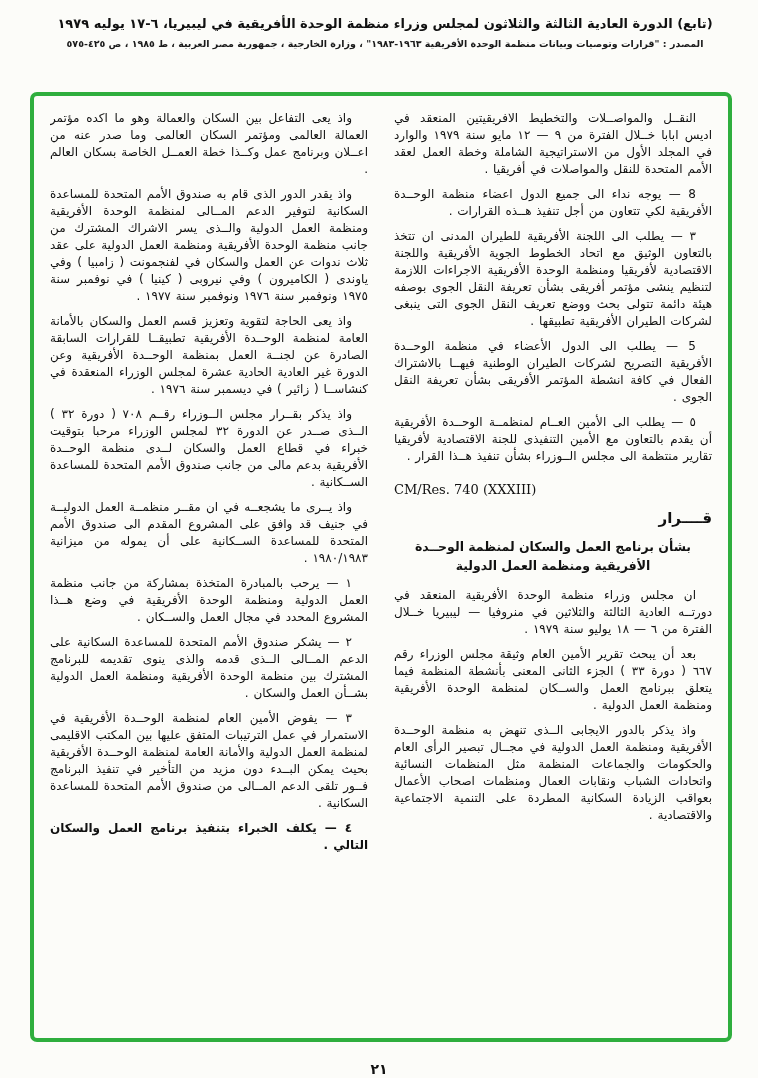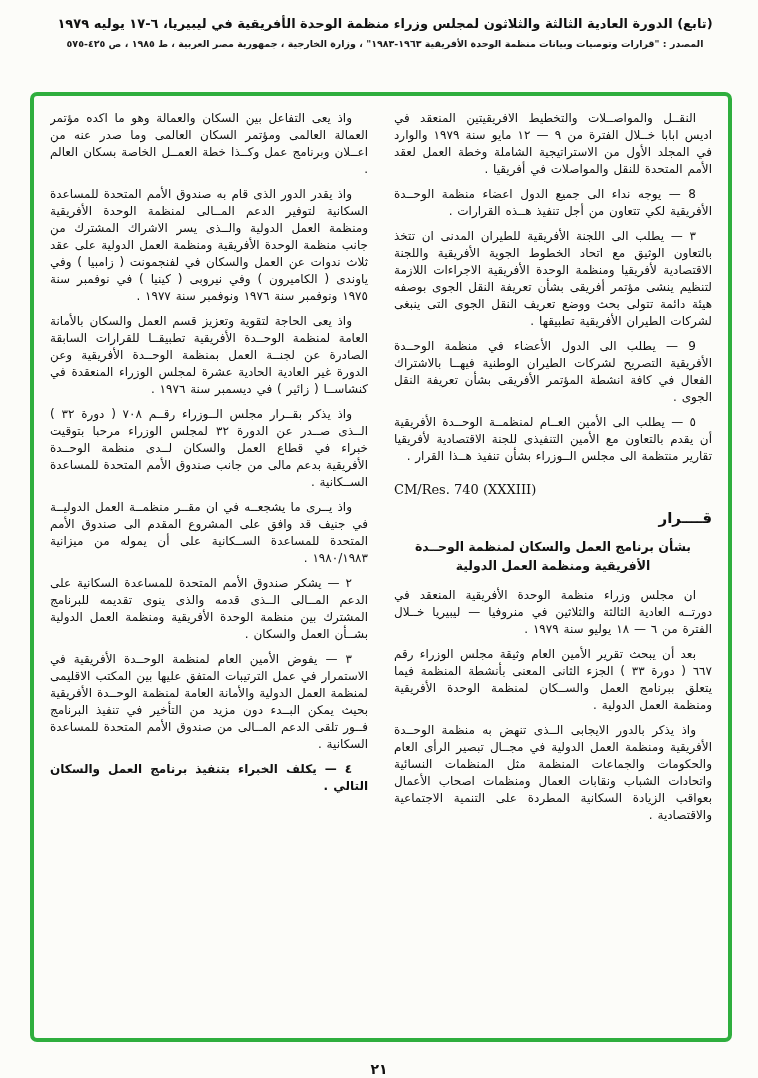--- a/index.html
+++ b/index.html
@@ -101,38 +101,39 @@
     <div class="header-source">المصدر : "قرارات وتوصيات وبيانات منظمة الوحدة الأفريقية ١٩٦٣-١٩٨٣" ، وزارة الخارجية ، جمهورية مصر العربية ، ط ١٩٨٥ ، ص ٤٢٥-٥٧٥</div>
   </header>
 
   <div class="green-box">
     <div class="columns">
 
       <section class="col">
         <p>النقــل والمواصــلات والتخطيط الافريقيتين المنعقد في اديس ابابا خــلال الفترة من ٩ — ١٢ مايو سنة ١٩٧٩ والوارد في المجلد الأول من الاستراتيجية الشاملة وخطة العمل لعقد الأمم المتحدة للنقل والمواصلات في أفريقيا .</p>
         <p>8 — يوجه نداء الى جميع الدول اعضاء منظمة الوحــدة الأفريقية لكي تتعاون من أجل تنفيذ هــذه القرارات .</p>
         <p>٣ — يطلب الى اللجنة الأفريقية للطيران المدنى ان تتخذ بالتعاون الوثيق مع اتحاد الخطوط الجوية الأفريقية واللجنة الاقتصادية لأفريقيا ومنظمة الوحدة الأفريقية الاجراءات اللازمة لتنظيم ينشى مؤتمر أفريقى بشأن تعريفة النقل الجوى بوصفه هيئة دائمة تتولى بحث ووضع تعريف النقل الجوى التى ينبغى لشركات الطيران الأفريقية تطبيقها .</p>
-        <p>9 — يطلب الى الدول الأعضاء في منظمة الوحــدة الأفريقية التصريح لشركات الطيران الوطنية فيهــا بالاشتراك الفعال في كافة انشطة المؤتمر الأفريقى بشأن تعريفة النقل الجوى .</p>
+        <p>5 — يطلب الى الدول الأعضاء في منظمة الوحــدة الأفريقية التصريح لشركات الطيران الوطنية فيهــا بالاشتراك الفعال في كافة انشطة المؤتمر الأفريقى بشأن تعريفة النقل الجوى .</p>
         <p>٥ — يطلب الى الأمين العــام لمنظمــة الوحــدة الأفريقية أن يقدم بالتعاون مع الأمين التنفيذى للجنة الاقتصادية لأفريقيا تقارير منتظمة الى مجلس الــوزراء بشأن تنفيذ هــذا القرار .</p>
 
         <div class="res-ref">CM/Res. 740 (XXXIII)</div>
         <div class="res-title">قــــرار</div>
         <div class="res-subject">بشأن برنامج العمل والسكان لمنظمة الوحــدة الأفريقية ومنظمة العمل الدولية</div>
 
         <p>ان مجلس وزراء منظمة الوحدة الأفريقية المنعقد في دورتــه العادية الثالثة والثلاثين في منروفيا — ليبيريا خــلال الفترة من ٦ — ١٨ يوليو سنة ١٩٧٩ .</p>
         <p>بعد أن يبحث تقرير الأمين العام وثيقة مجلس الوزراء رقم ٦٦٧ ( دورة ٣٣ ) الجزء الثانى المعنى بأنشطة المنظمة فيما يتعلق ببرنامج العمل والســكان لمنظمة الوحدة الأفريقية ومنظمة العمل الدولية .</p>
         <p>واذ يذكر بالدور الايجابى الــذى تنهض به منظمة الوحــدة الأفريقية ومنظمة العمل الدولية في مجــال تبصير الرأى العام والحكومات والجماعات المنظمة مثل المنظمات النسائية واتحادات الشباب ونقابات العمال ومنظمات اصحاب الأعمال بعواقب الزيادة السكانية المطردة على التنمية الاجتماعية والاقتصادية .</p>
       </section>
 
       <section class="col">
         <p>واذ يعى التفاعل بين السكان والعمالة وهو ما اكده مؤتمر العمالة العالمى ومؤتمر السكان العالمى وما صدر عنه من اعــلان وبرنامج عمل وكــذا خطة العمــل الخاصة بسكان العالم .</p>
         <p>واذ يقدر الدور الذى قام به صندوق الأمم المتحدة للمساعدة السكانية لتوفير الدعم المــالى لمنظمة الوحدة الأفريقية ومنظمة العمل الدولية والــذى يسر الاشراك المشترك من جانب منظمة الوحدة الأفريقية ومنظمة العمل الدولية على عقد ثلاث ندوات عن العمل والسكان في لفنجمونت ( زامبيا ) وفي ياوندى ( الكاميرون ) وفي نيروبى ( كينيا ) في نوفمبر سنة ١٩٧٥ ونوفمبر سنة ١٩٧٦ ونوفمبر سنة ١٩٧٧ .</p>
         <p>واذ يعى الحاجة لتقوية وتعزيز قسم العمل والسكان بالأمانة العامة لمنظمة الوحــدة الأفريقية تطبيقــا للقرارات السابقة الصادرة عن لجنــة العمل بمنظمة الوحــدة الأفريقية وعن الدورة غير العادية الحادية عشرة لمجلس الوزراء المنعقدة في كنشاســا ( زائير ) في ديسمبر سنة ١٩٧٦ .</p>
         <p>واذ يذكر بقــرار مجلس الــوزراء رقــم ٧٠٨ ( دورة ٣٢ ) الــذى صــدر عن الدورة ٣٢ لمجلس الوزراء مرحبا بتوقيت خبراء في قطاع العمل والسكان لــدى منظمة الوحــدة الأفريقية بدعم مالى من جانب صندوق الأمم المتحدة للمساعدة الســكانية .</p>
         <p>واذ يــرى ما يشجعــه في ان مقــر منظمــة العمل الدوليــة في جنيف قد وافق على المشروع المقدم الى صندوق الأمم المتحدة للمساعدة الســكانية على أن يموله من ميزانية ١٩٨٠/١٩٨٣ .</p>
+        <p>١ — يرحب بالمبادرة المتخذة بمشاركة من جانب منظمة العمل الدولية ومنظمة الوحدة الأفريقية في وضع هــذا المشروع المحدد في مجال العمل والســكان .</p>
         <p>٢ — يشكر صندوق الأمم المتحدة للمساعدة السكانية على الدعم المــالى الــذى قدمه والذى ينوى تقديمه للبرنامج المشترك بين منظمة الوحدة الأفريقية ومنظمة العمل الدولية بشــأن العمل والسكان .</p>
         <p>٣ — يفوض الأمين العام لمنظمة الوحــدة الأفريقية في الاستمرار في عمل الترتيبات المتفق عليها بين المكتب الاقليمى لمنظمة العمل الدولية والأمانة العامة لمنظمة الوحــدة الأفريقية بحيث يمكن البــدء دون مزيد من التأخير في تنفيذ البرنامج فــور تلقى الدعم المــالى من صندوق الأمم المتحدة للمساعدة السكانية .</p>
         <p class="bold">٤ — يكلف الخبراء بتنفيذ برنامج العمل والسكان التالي .</p>
       </section>
 
     </div>
   </div>
 
   <footer class="page-footer">
     <span class="page-number">٢١</span>

